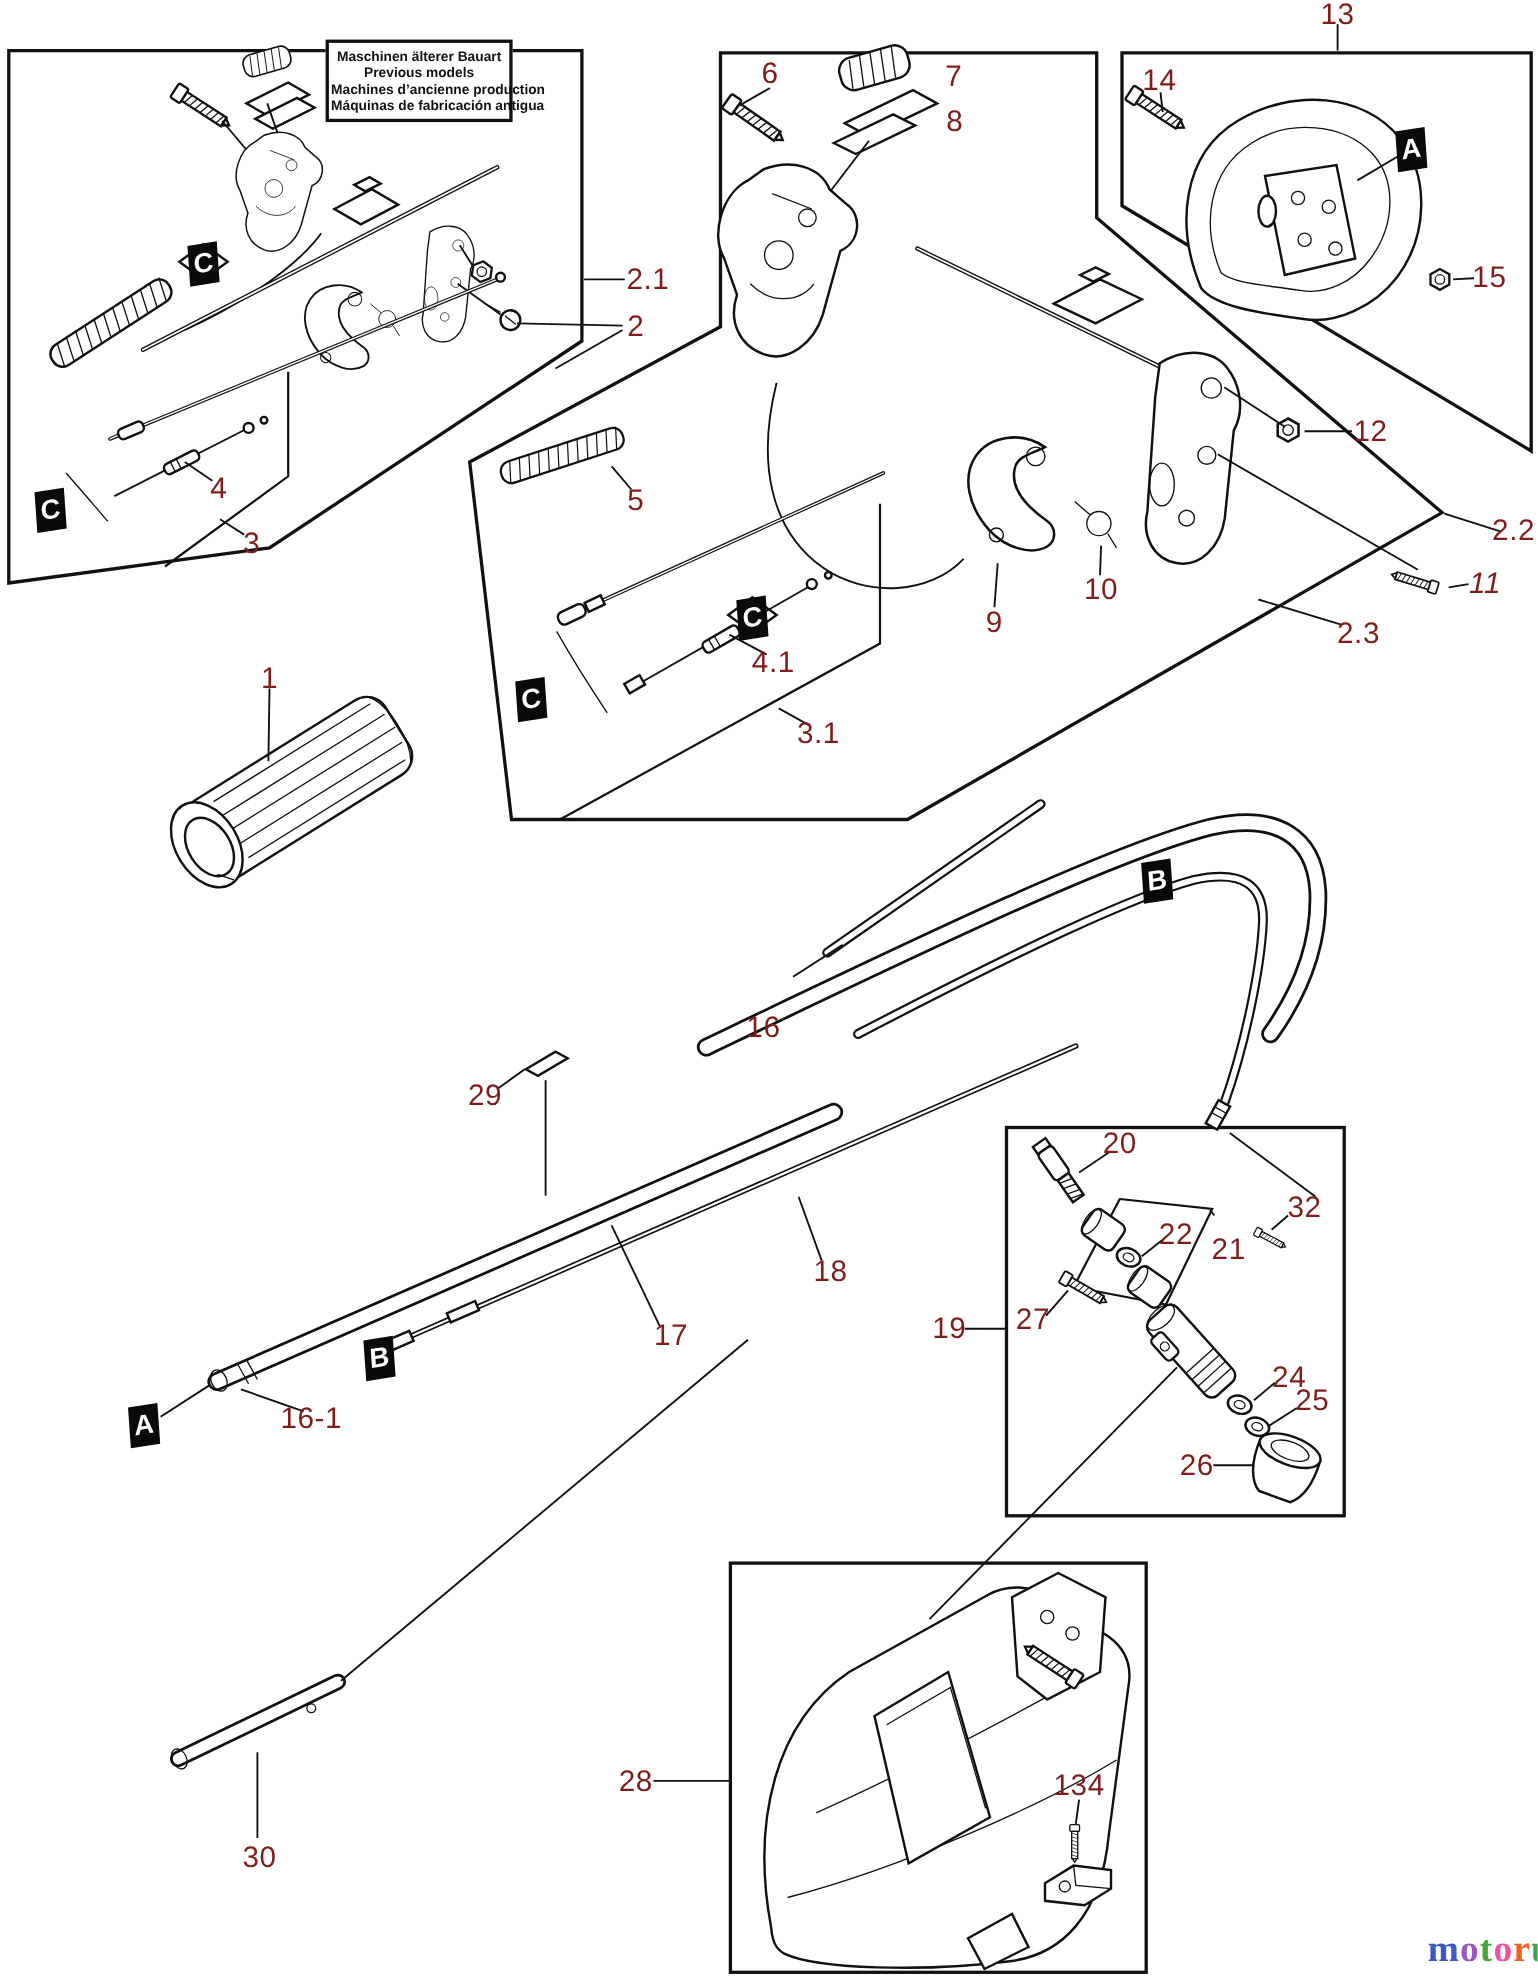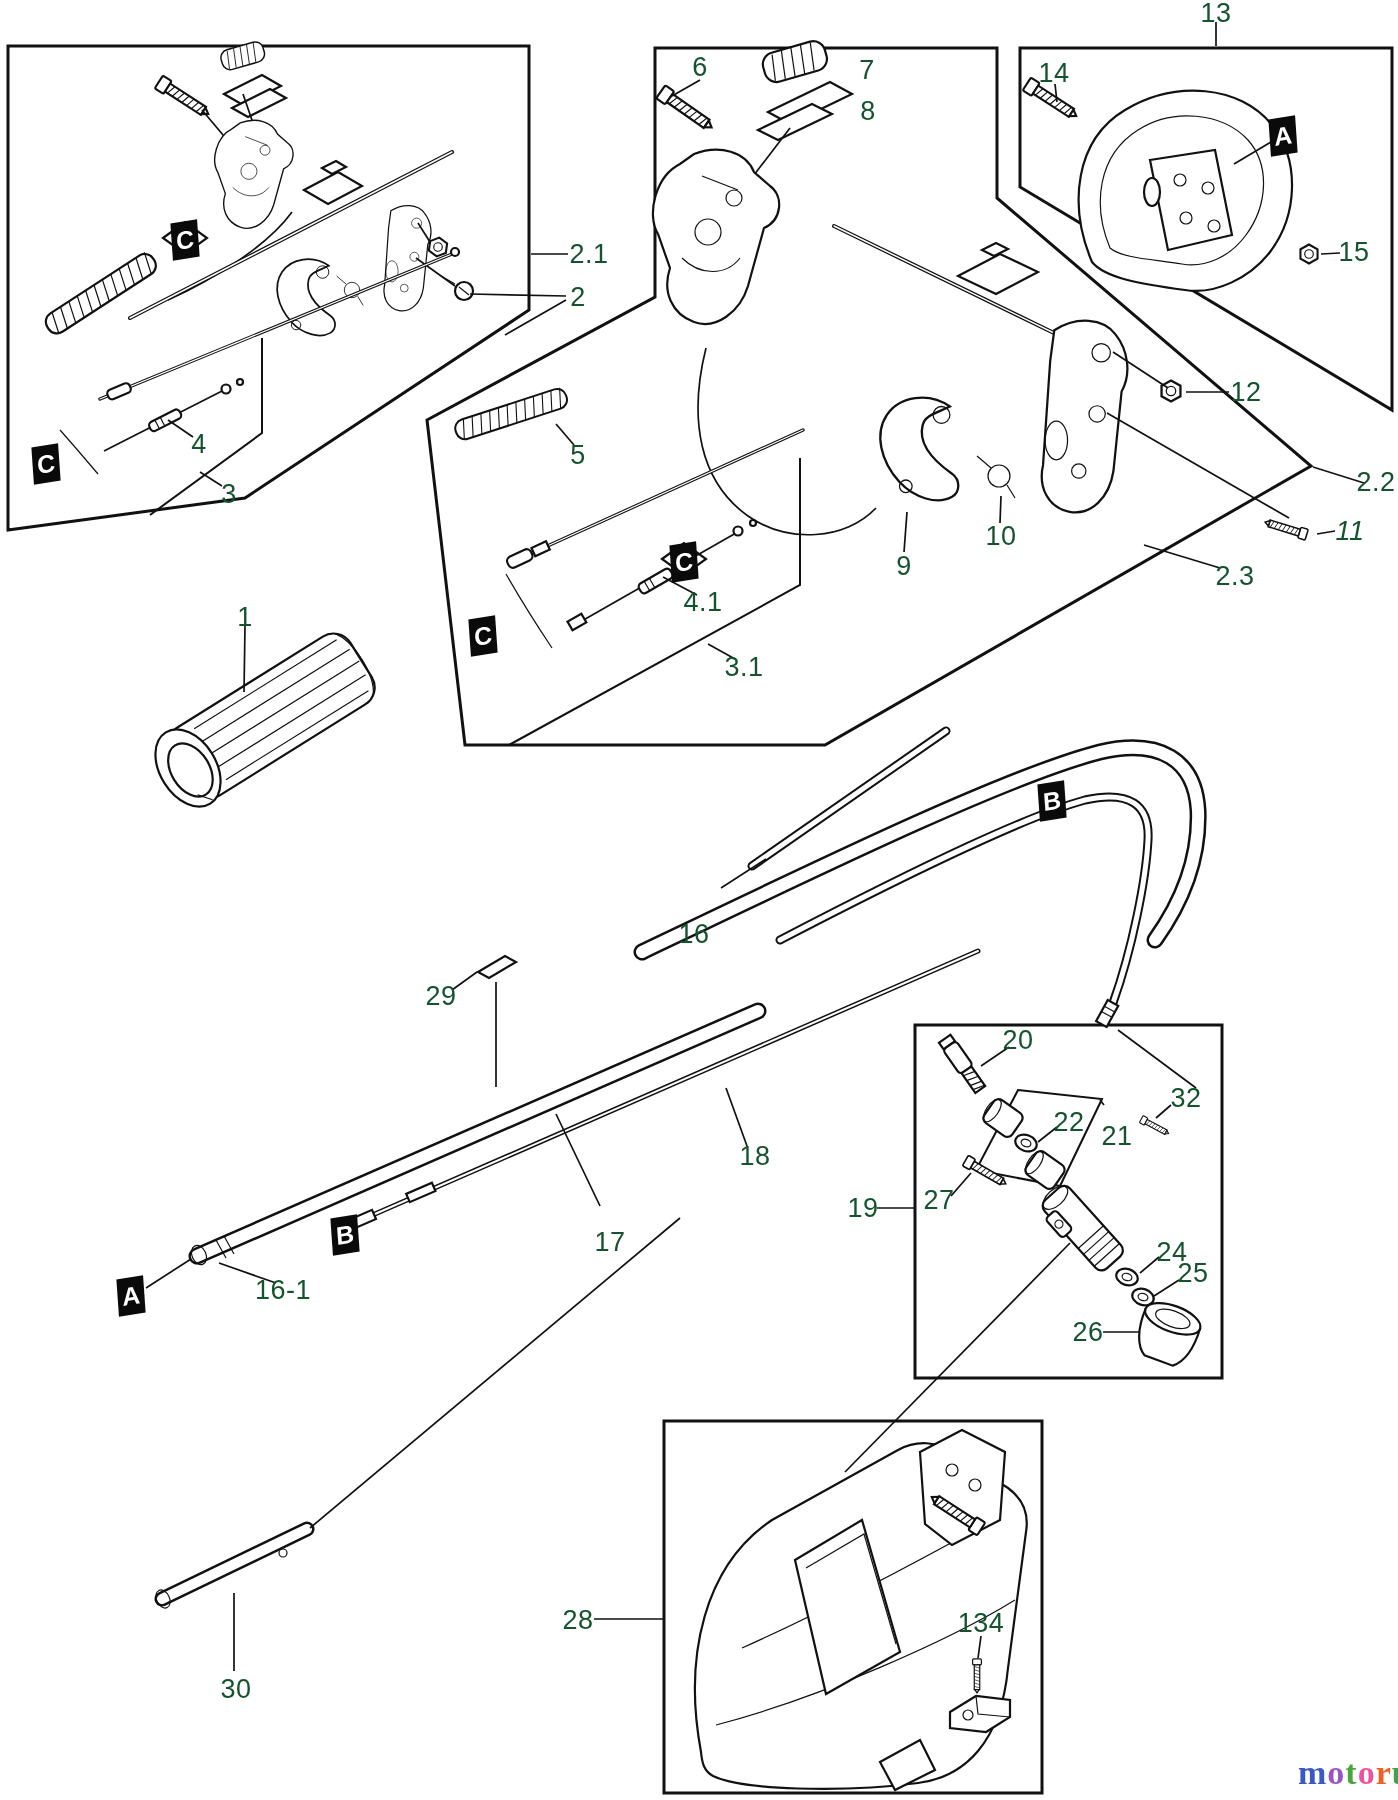--- a/index.html
+++ b/index.html
@@ -1,20 +1,20 @@
 <!DOCTYPE html>
 <html><head>
 <meta charset="utf-8">
 <style>
   html,body{margin:0;padding:0;background:#fff;}
   .stage{position:relative;width:1398px;height:1800px;background:#fff;overflow:hidden;
          font-family:"Liberation Sans",sans-serif;}
   .art{position:absolute;left:0;top:0;}
   .part-label{position:absolute;transform:translate(-50%,-50%);
-      font:400 27px/1 "Liberation Sans",sans-serif;color:#14532d;white-space:nowrap;letter-spacing:.5px;}
+      font:400 27px/1 "Liberation Sans",sans-serif;color:#7f1d1d;white-space:nowrap;letter-spacing:.5px;}
   .badge{position:absolute;width:27px;height:37px;background:#0a0a0a;color:#fff;
       display:flex;align-items:center;justify-content:center;
       font:700 25px/1 "Liberation Sans",sans-serif;
       transform:translate(-50%,-50%) rotate(-9deg) skewX(-5deg);}
   .notice{position:absolute;left:296px;top:36px;width:170px;border:3px solid #111;background:#fff;
       padding:5px 2px 4px;text-align:center;box-sizing:border-box;}
   .notice div{font:700 12.5px/15px "Liberation Sans",sans-serif;color:#111;white-space:nowrap;}
   .logo{position:absolute;left:1298px;top:1756px;font:700 34px/1 "Liberation Serif",serif;
       letter-spacing:1px;white-space:nowrap;}
   .logo .de{font-size:15px;letter-spacing:0;}
@@ -330,20 +330,26 @@
       <use href="#boltp" transform="translate(978,1527) rotate(213) scale(0.95)"></use>
       <use href="#boltp" transform="translate(977,1661) rotate(90) scale(0.55)"></use>
       <path class="pf" stroke-width="2.2" d="M950,1712 L976,1696 L1010,1700 L1010,1717 L986,1732 L950,1728 Z"></path>
       <circle cx="968" cy="1715" r="5" class="h" stroke-width="1.8"></circle>
       <path class="h" stroke-width="1.6" d="M976,1696 L978,1714 L1010,1717"></path>
       <path class="ln" d="M594,1619 L663,1619"></path>
       <path class="ln" d="M981,1636 L978,1658"></path>
     </g>
   </svg>
 
+  <div class="notice">
+    <div>Maschinen älterer Bauart</div>
+    <div>Previous models</div>
+    <div>Machines d’ancienne production</div>
+    <div>Máquinas de fabricación antigua</div>
+  </div>
 
   <div>
       <div class="part-label" style="left: 245px; top: 617px;">1</div>
       <div class="part-label" style="left: 589px; top: 254px;">2.1</div>
       <div class="part-label" style="left: 578px; top: 297px;">2</div>
       <div class="part-label" style="left: 229px; top: 494px;">3</div>
       <div class="part-label" style="left: 199px; top: 444px;">4</div>
       <div class="part-label" style="left: 578px; top: 455px;">5</div>
       <div class="part-label" style="left: 700px; top: 67px;">6</div>
       <div class="part-label" style="left: 867px; top: 70px;">7</div>
@@ -351,21 +357,21 @@
       <div class="part-label" style="left: 904px; top: 566px;">9</div>
       <div class="part-label" style="left: 1001px; top: 536px;">10</div>
       <div class="part-label" style="left: 1350px; top: 531px; font-style: italic;">11</div>
       <div class="part-label" style="left: 1246px; top: 392px;">12</div>
       <div class="part-label" style="left: 1376px; top: 482px;">2.2</div>
       <div class="part-label" style="left: 1235px; top: 576px;">2.3</div>
       <div class="part-label" style="left: 1216px; top: 13px;">13</div>
       <div class="part-label" style="left: 1054px; top: 73px;">14</div>
       <div class="part-label" style="left: 1354px; top: 252px;">15</div>
       <div class="part-label" style="left: 694px; top: 898px; margin-top: 36px;">16</div>
-      <div class="part-label" style="left: 610px; top: 1242px;">17</div>
+      <div class="part-label" style="left: 610px; top: 1214px;">17</div>
       <div class="part-label" style="left: 283px; top: 1290px;">16-1</div>
       <div class="part-label" style="left: 755px; top: 1156px;">18</div>
       <div class="part-label" style="left: 863px; top: 1208px; text-align: right;">19</div>
       <div class="part-label" style="left: 1018px; top: 1040px;">20</div>
       <div class="part-label" style="left: 1117px; top: 1100px; margin-top: 36px;">21</div>
       <div class="part-label" style="left: 1069px; top: 1122px;">22</div>
       <div class="part-label" style="left: 1186px; top: 1098px;">32</div>
       <div class="part-label" style="left: 1172px; top: 1252px;">24</div>
       <div class="part-label" style="left: 1193px; top: 1273px;">25</div>
       <div class="part-label" style="left: 1088px; top: 1332px;">26</div>

